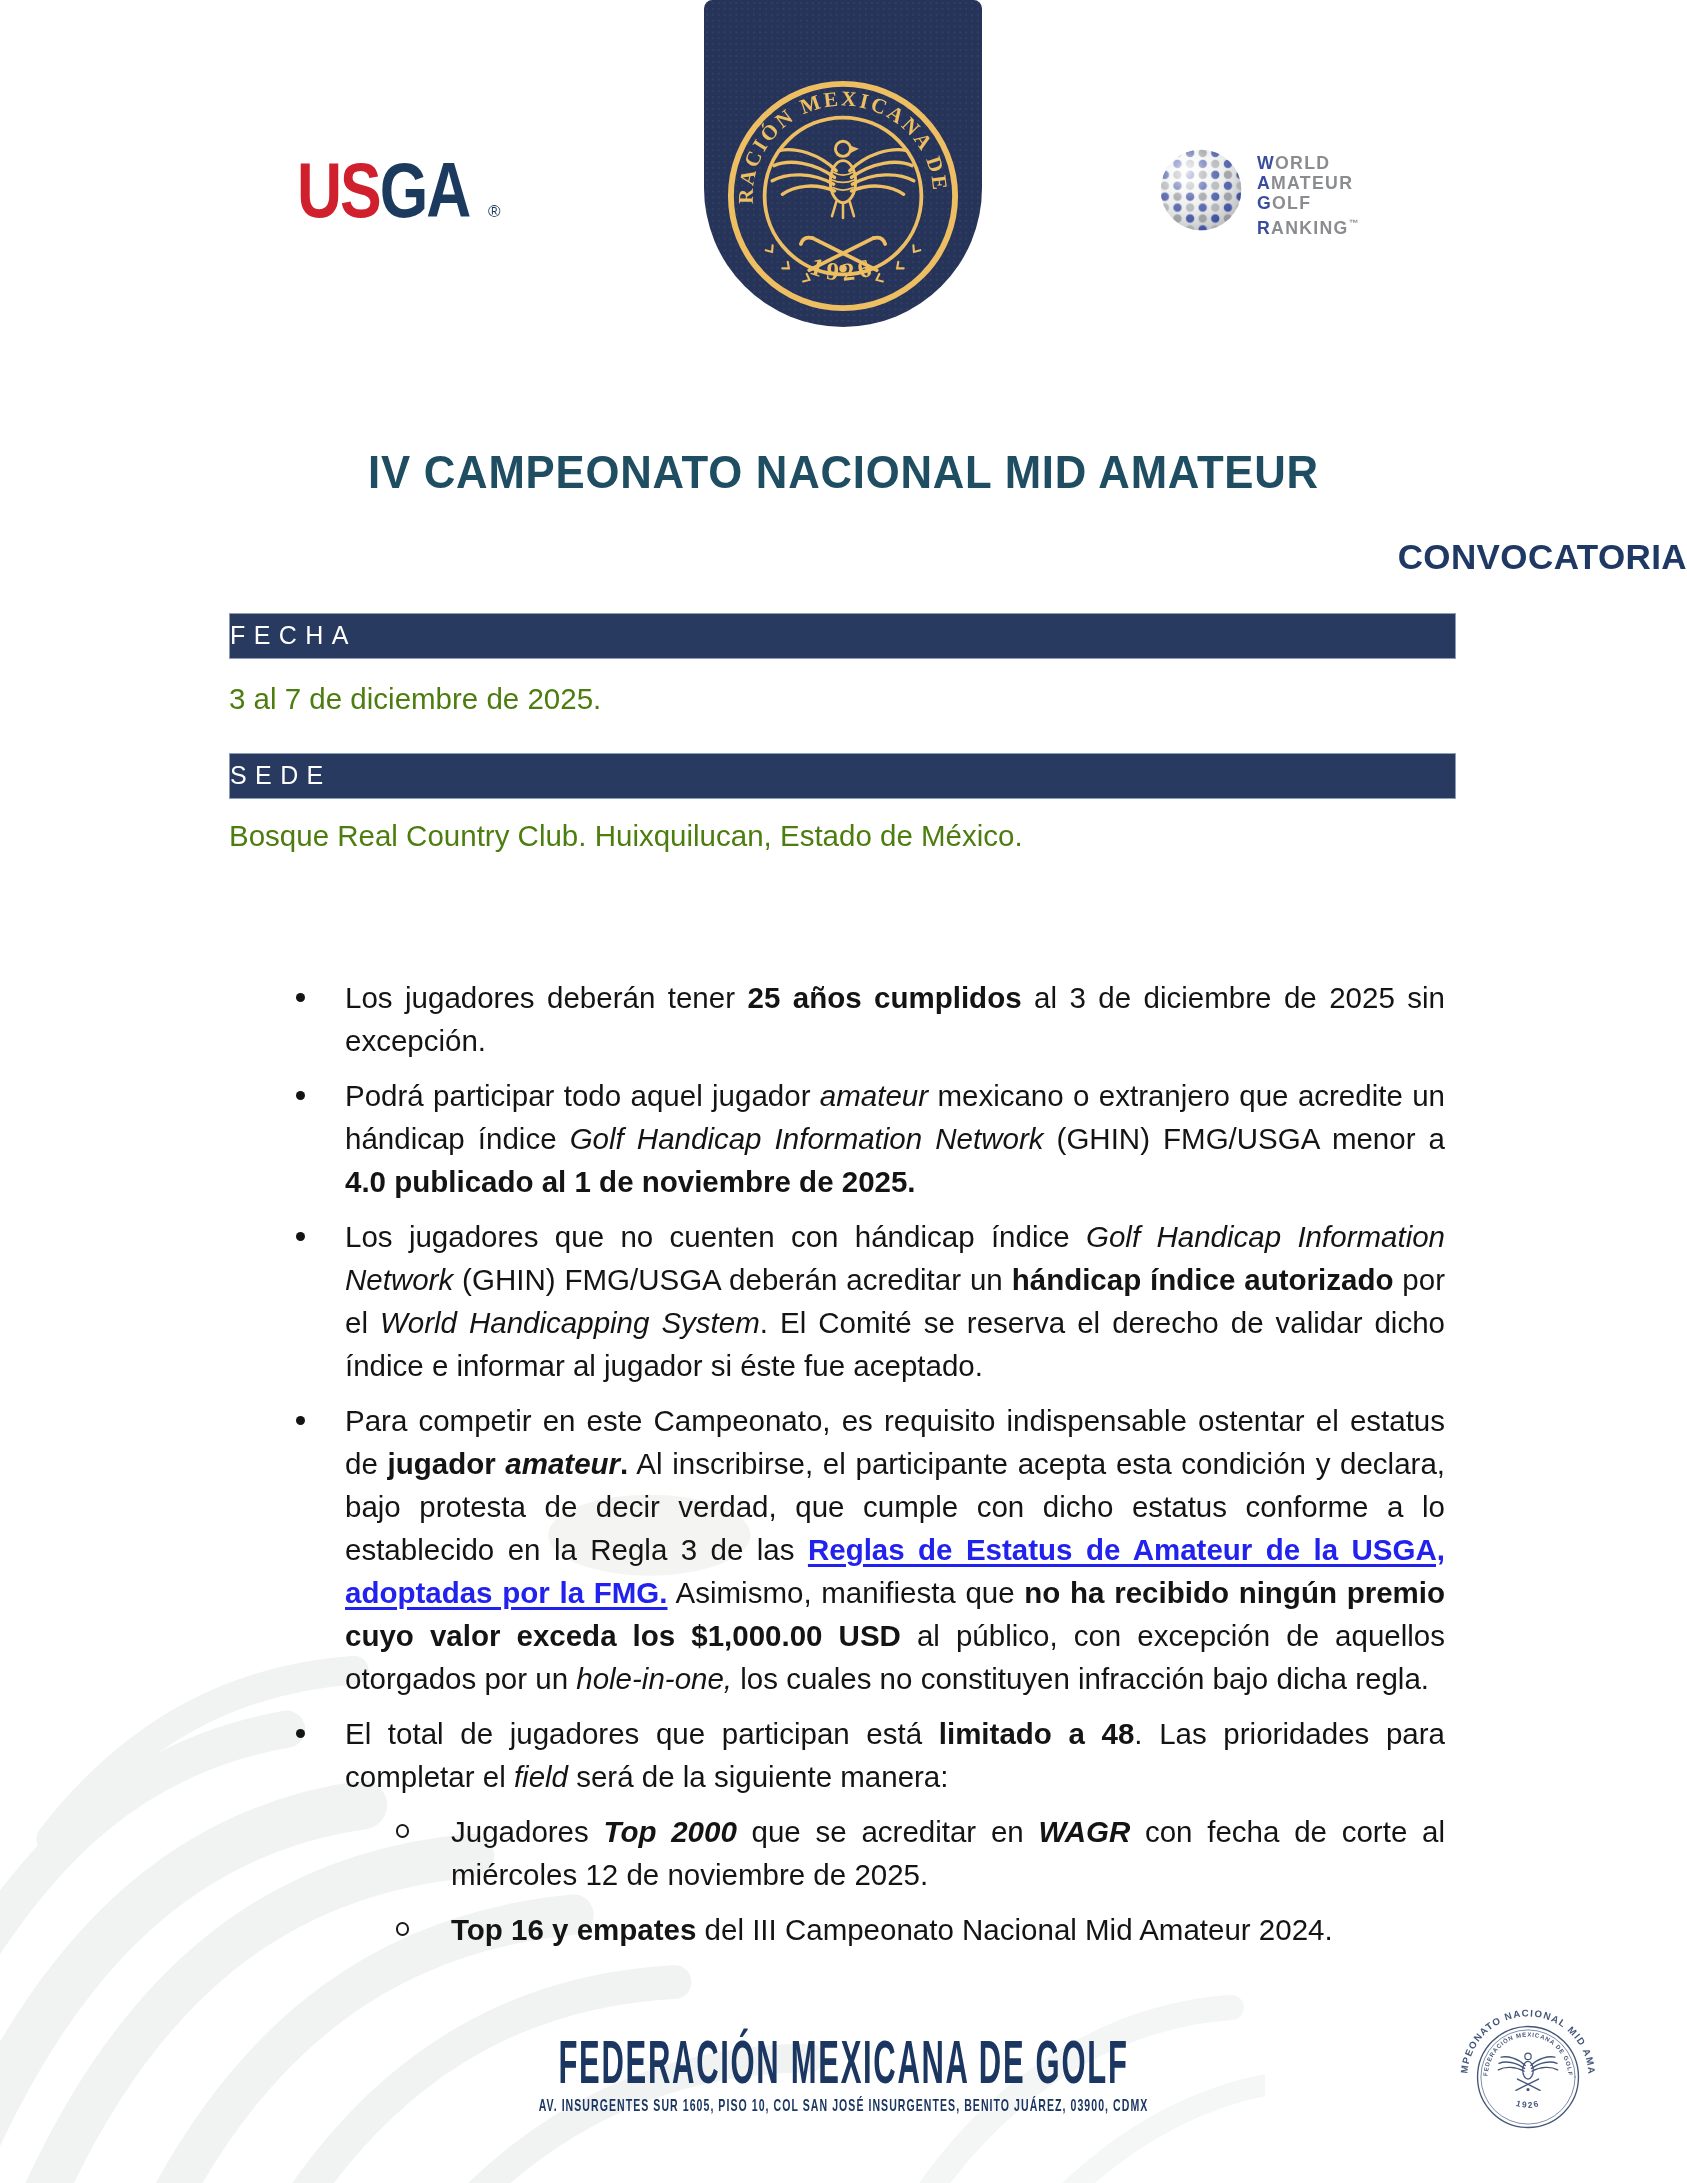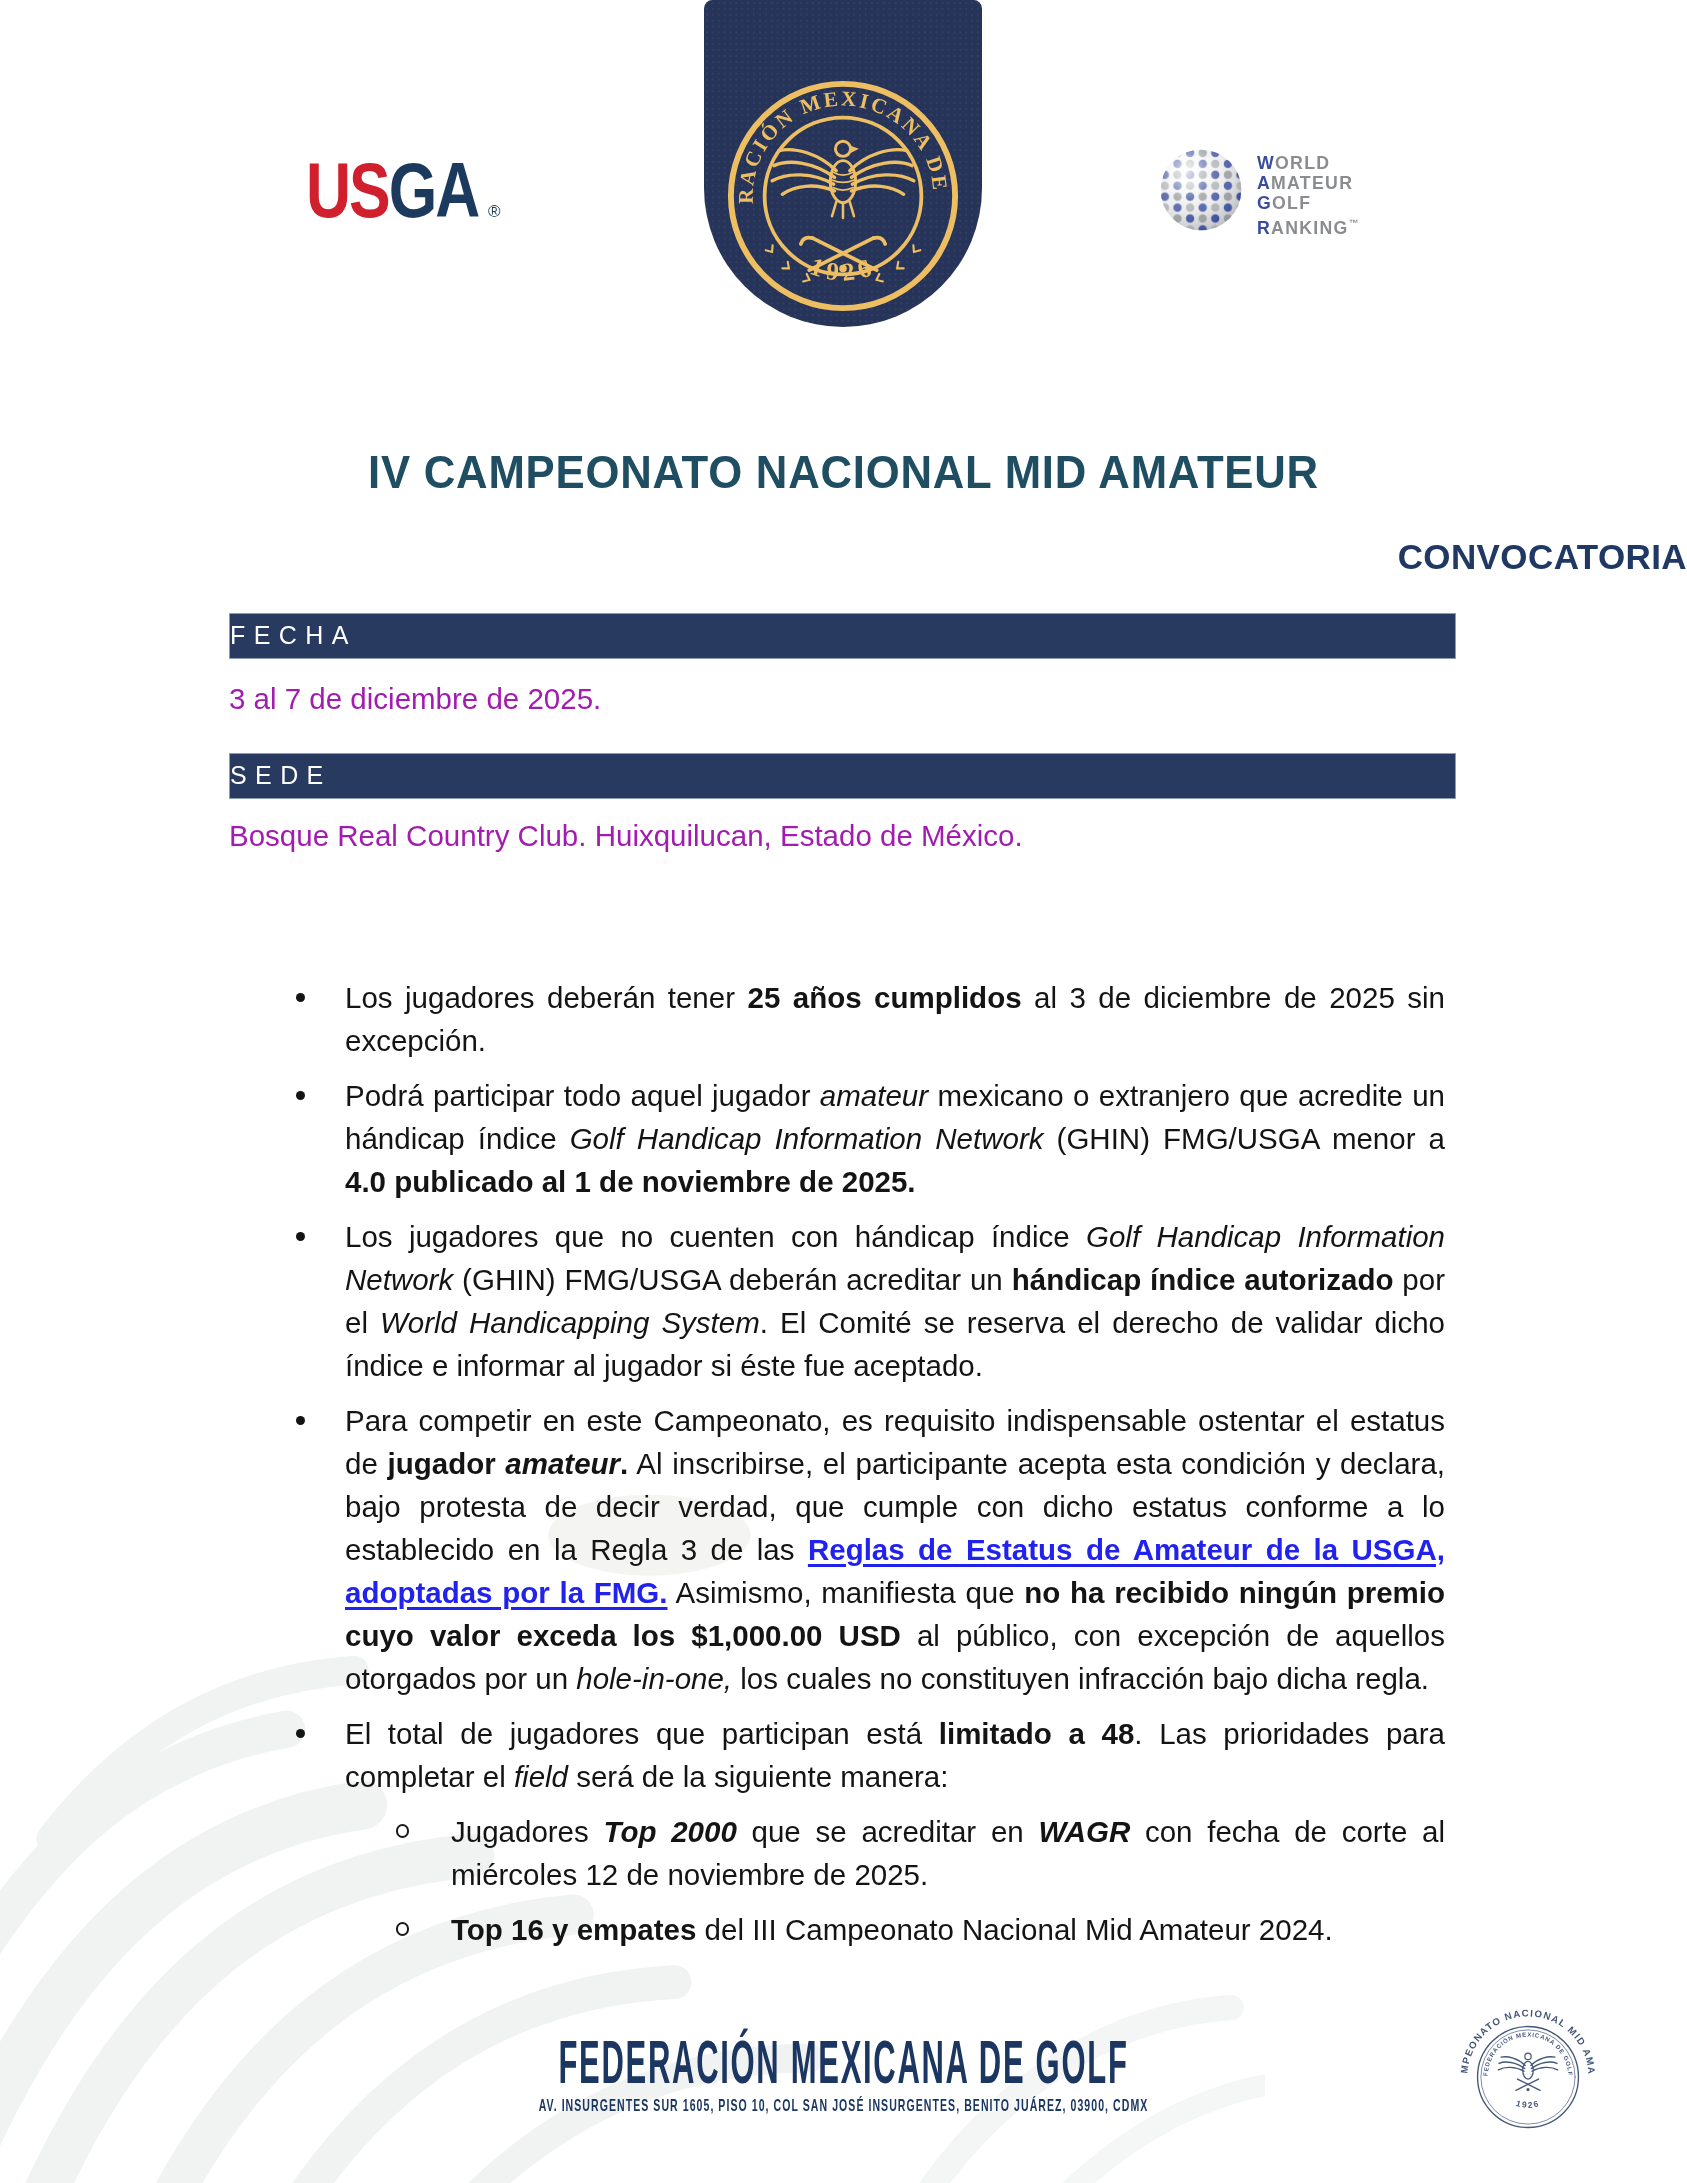--- a/index.html
+++ b/index.html
@@ -4,21 +4,21 @@
 <style>
   html,body{margin:0;padding:0;background:#ffffff;}
   #page{
     position:relative; width:1687px; height:2183px; overflow:hidden;
     background:#ffffff; font-family:"Liberation Sans", sans-serif;
     color:var(--text,#141414);
   }
   
   #watermark{position:absolute; left:0; top:1476px; pointer-events:none;}
   
-  #usga-logo{position:absolute; left:306px; top:157px; height:67px;}
+  #usga-logo{position:absolute; left:297px; top:157px; height:67px;}
   #usga-logo .usga-word{
     display:inline-block; font-size:78px; font-weight:bold; line-height:67px;
     letter-spacing:-2.5px; transform:scaleX(.80); transform-origin:left center; white-space:nowrap;
   }
   .usga-red{color:var(--usga-red,#D0202E);}
   .usga-navy{color:var(--usga-navy,#1C3A5E);}
   #usga-reg{position:absolute; left:488px; top:202px; font-size:17px; color:var(--usga-navy,#1C3A5E);}
   #fmg-crest{
     position:absolute; left:704px; top:0; width:278px; height:327px;
     background:var(--crest-navy,#273459);
@@ -42,21 +42,21 @@
     position:absolute; left:0; top:537px; width:1687px; text-align:right;
     font-size:35px; font-weight:bold; letter-spacing:0.4px; color:var(--subtitle-navy,#1F3864);
   }
   
   .section-bar{
     position:absolute; left:229px; width:1227px; height:46px; box-sizing:border-box;
     background:var(--navy-bar,#283A60); border:1.7px solid #8D9BB5;
     color:#ffffff; text-align:left; line-height:42px; font-size:25px; letter-spacing:8.4px;
   }
   .section-body{
-    position:absolute; left:229px; width:1227px; font-size:29.5px; line-height:37px; color:#a21caf;
+    position:absolute; left:229px; width:1227px; font-size:29.5px; line-height:37px; color:#4d7c0f;
   }
   
   #eligibility-list{position:absolute; left:291px; top:964px; width:1166px;}
   .bullet-item{position:relative; box-sizing:border-box; padding-left:42px; width:1166px;}
   .bullet-item.sub{margin-left:100px; padding-left:48px; width:1066px;}
   .runs{margin:12px; font-size:29.5px; line-height:43px; text-align:justify; color:#141414;}
   .bullet-item.sub .runs{text-align:justify;}
   .marker-dot{
     position:absolute; left:5px; top:17px; width:9.3px; height:9.3px; border-radius:50%;
     background:#141414;

